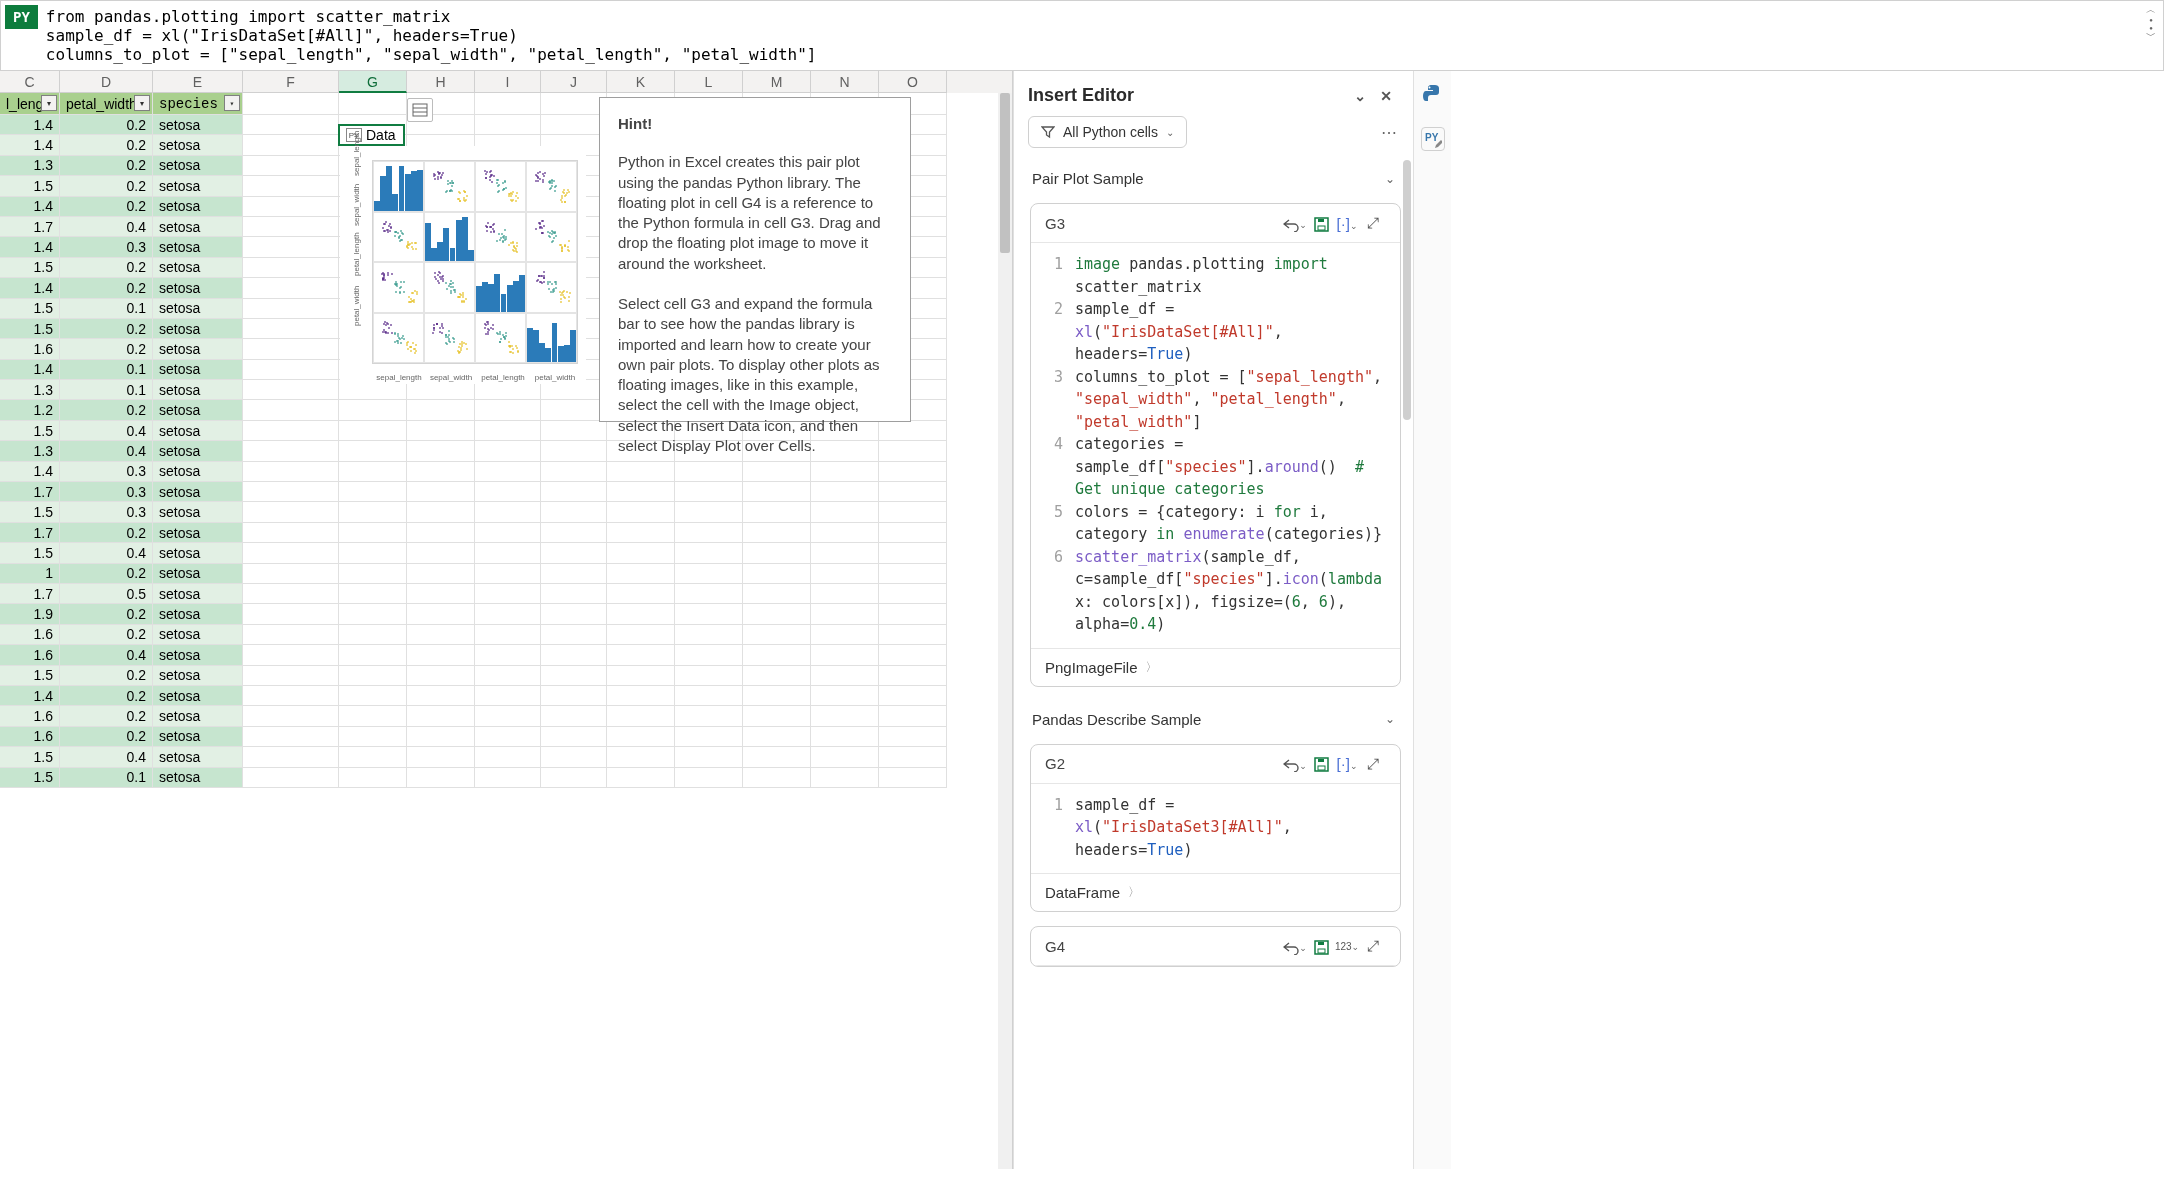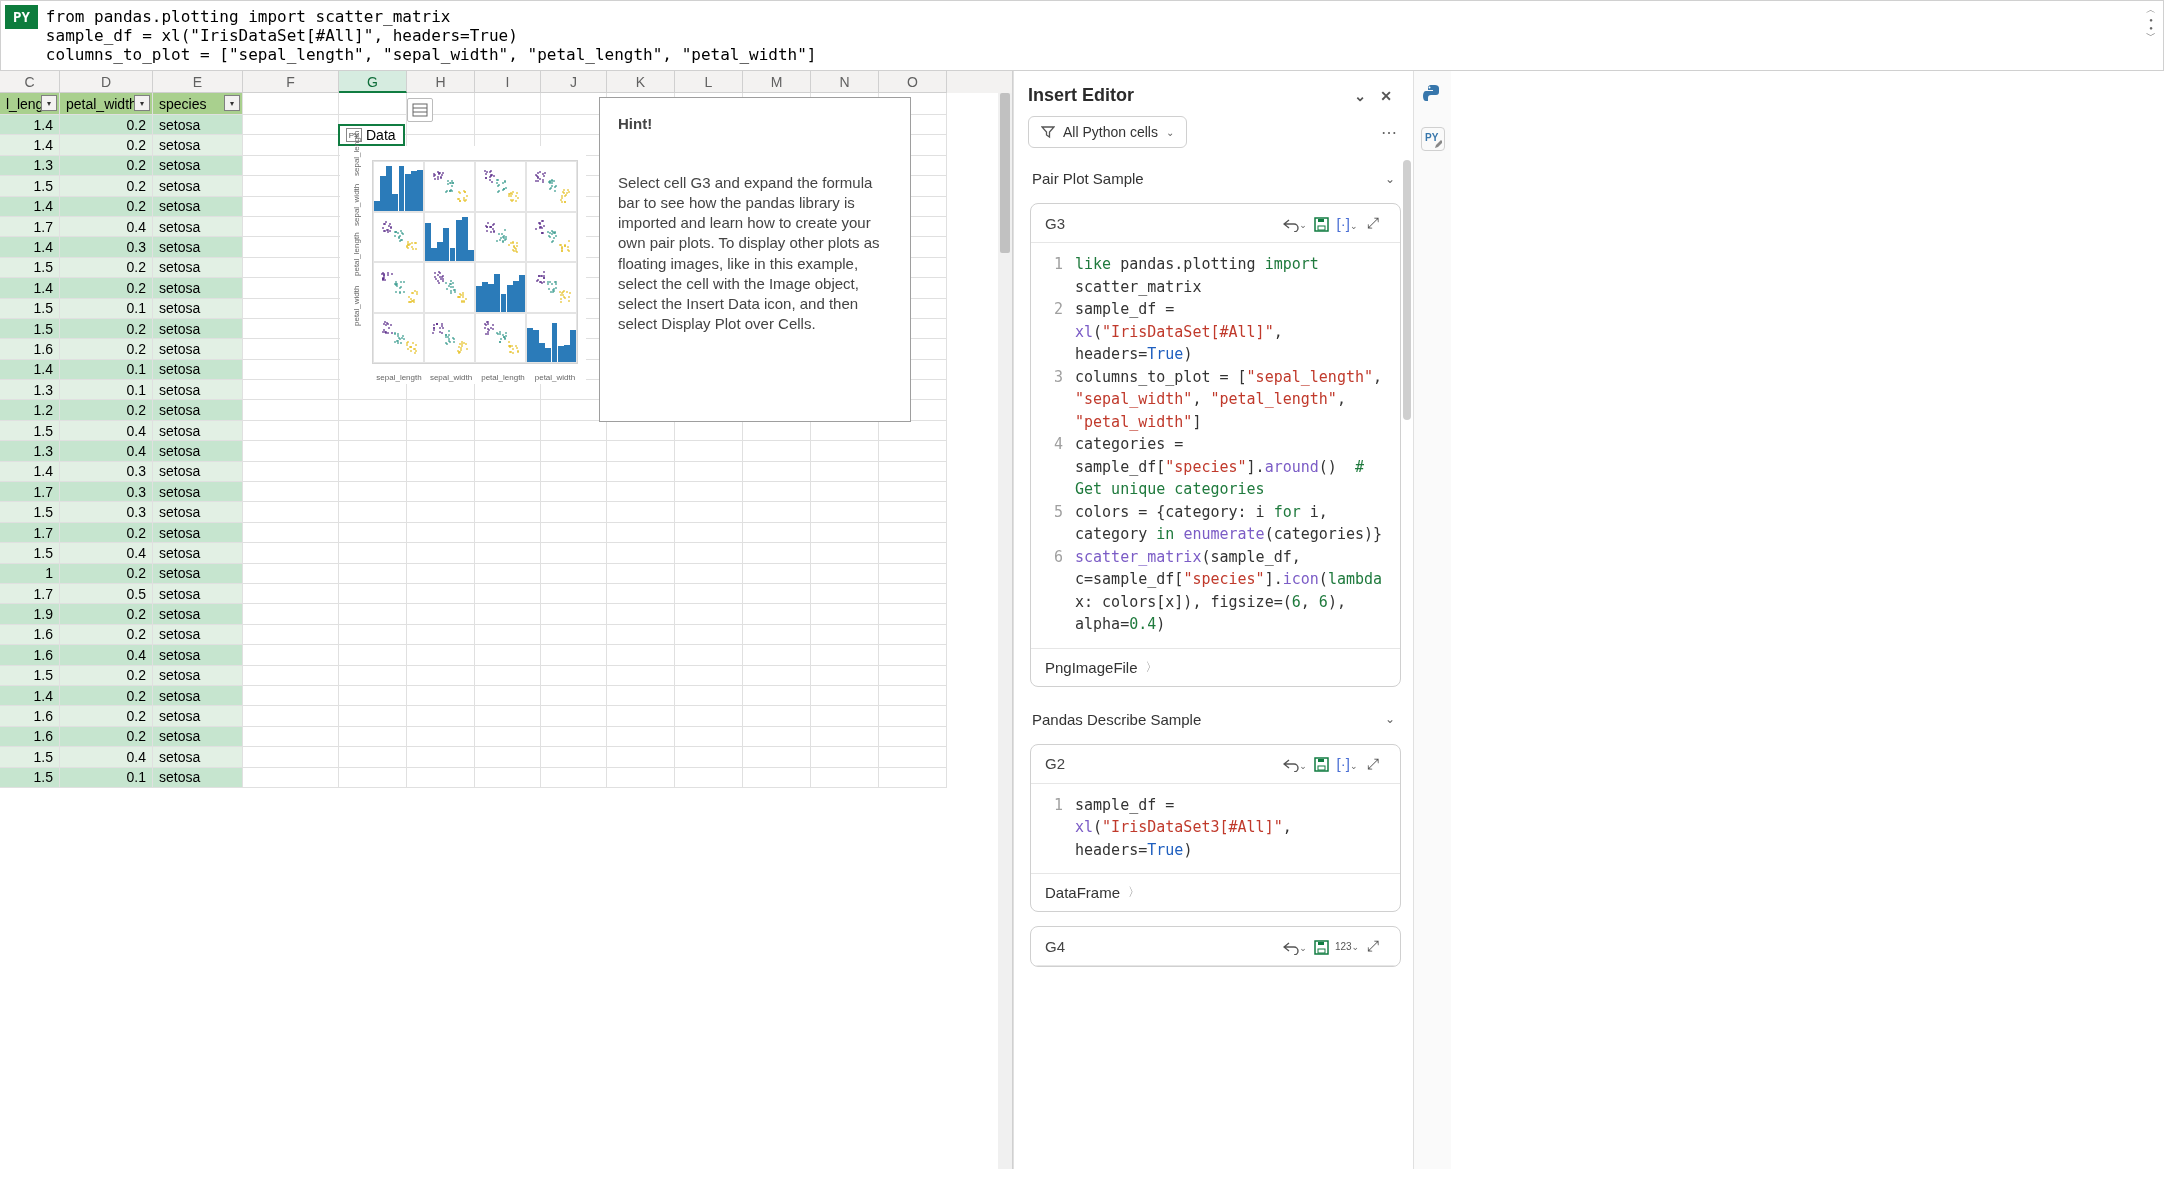--- a/index.html
+++ b/index.html
@@ -130,21 +130,21 @@
     <div class="rows" id="rows">
         <div class="row" style="height: 22px;">
           <div class="cell hdr" style="width: 60px;">
             <span>l_lengtl</span>
             <span class="flt">▾</span>
           </div>
           <div class="cell hdr" style="width: 93px;">
             <span>petal_width</span>
             <span class="flt">▾</span>
           </div>
-          <div class="cell hdr" style="width: 90px;">
+          <div class="cell hdr" style="width: 90px; font-family: Liberation Mono, monospace;">
             <span>species</span>
             <span class="flt">▾</span>
           </div>
           <div class="cell" style="width: 96px;"></div>
           <div class="cell" style="width: 68px;"></div>
           <div class="cell" style="width: 68px;"></div>
           <div class="cell" style="width: 66px;"></div>
           <div class="cell" style="width: 66px;"></div>
           <div class="cell" style="width: 68px;"></div>
           <div class="cell" style="width: 68px;"></div>
@@ -1243,20 +1243,21 @@
           <div class="xlab" style="left: 86px; width: 50px; bottom: 2px;">sepal_width</div>
           <div class="ylab" style="top: 130px; left: 12px;">petal_length</div>
           <div class="xlab" style="left: 138px; width: 50px; bottom: 2px;">petal_length</div>
           <div class="ylab" style="top: 180px; left: 12px;">petal_width</div>
           <div class="xlab" style="left: 190px; width: 50px; bottom: 2px;">petal_width</div>
         </div>
     </div>
 
     <div class="hint-box" style="left:599px; top:26px; width:312px; height:325px;">
       <div class="ht">Hint!</div>
+      <div>Python in Excel creates this pair plot using the pandas Python library. The floating plot in cell G4 is a reference to the Python formula in cell G3. Drag and drop the floating plot image to move it around the worksheet.</div>
       <br>
       <div>Select cell G3 and expand the formula bar to see how the pandas library is imported and learn how to create your own pair plots. To display other plots as floating images, like in this example, select the cell with the Image object, select the Insert Data icon, and then select Display Plot over Cells.</div>
     </div>
   </div>
 
   <div class="right-col">
     <div class="editor-panel">
       <div class="ep-head">
         <span>Insert Editor</span>
         <span class="sp"></span>
@@ -1296,21 +1297,21 @@
                   <rect x="1" y="1" width="13" height="13" fill="none" stroke="#107c41" stroke-width="1.5"></rect>
                   <rect x="4" y="9" width="7" height="4" fill="none" stroke="#107c41"></rect>
                   <rect x="4" y="2" width="6" height="3" fill="#107c41"></rect>
                 </svg></span>
             <span class="tool" style="color:#4a6fd4;">[·]<span style="font-size:9px;color:#666;">⌄</span></span>
             <span class="tool">⤢</span>
           </div>
           <div class="code-block" id="code1">
               <div class="code-line">
                 <div class="gut">1</div>
-                <div class="src"><span class="kw">like</span> pandas.plotting <span class="kw">import</span> scatter_matrix</div>
+                <div class="src"><span class="kw">image</span> pandas.plotting <span class="kw">import</span> scatter_matrix</div>
               </div>
               <div class="code-line">
                 <div class="gut">2</div>
                 <div class="src">sample_df = <span class="fn">xl</span>(<span class="str">"IrisDataSet[#All]"</span>, headers=<span class="bool">True</span>)</div>
               </div>
               <div class="code-line">
                 <div class="gut">3</div>
                 <div class="src">columns_to_plot = [<span class="str">"sepal_length"</span>, <span class="str">"sepal_width"</span>, <span class="str">"petal_length"</span>, <span class="str">"petal_width"</span>]</div>
               </div>
               <div class="code-line">

